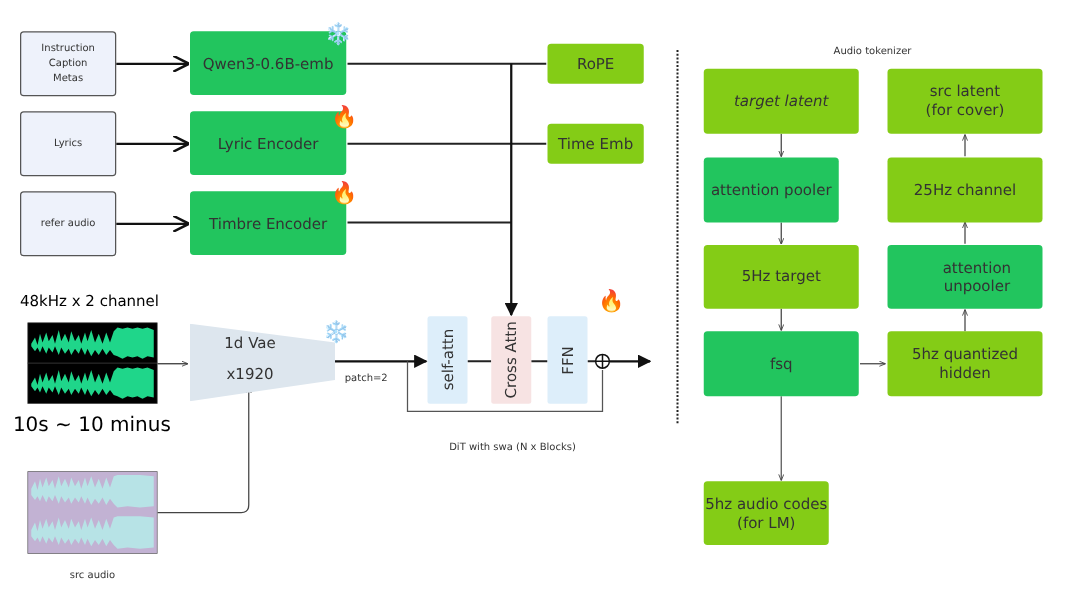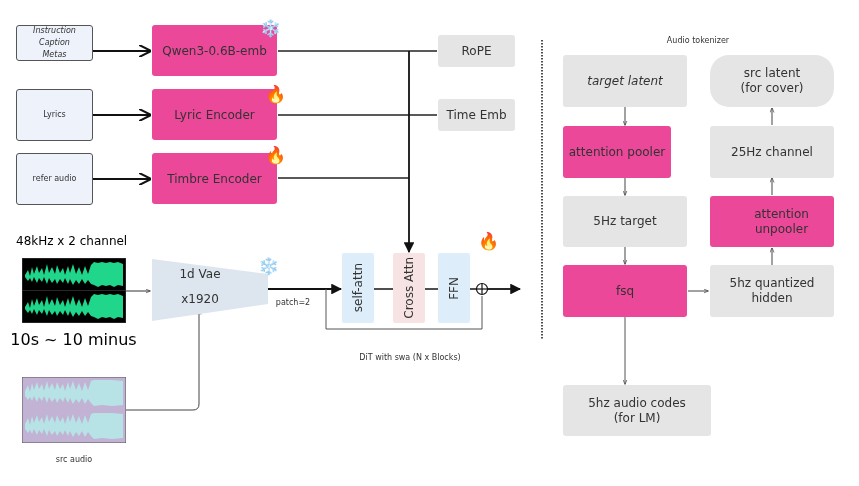--- a/index.html
+++ b/index.html
@@ -1,20 +1,20 @@
 <!DOCTYPE html>
 <html><head>
 <meta charset="utf-8">
 <style>
   html,body{margin:0;padding:0;background:#ffffff;}
   body{width:859px;height:486px;position:relative;overflow:hidden;font-family:"DejaVu Sans","Liberation Sans",sans-serif;color:#333;}
   .abs{position:absolute;box-sizing:border-box;display:flex;align-items:center;justify-content:center;text-align:center;}
   .in-box{background:#eef2fb;border:1.5px solid #555;border-radius:3px;font-size:8px;line-height:12px;color:#333;white-space:pre-line;}
-  .pink{background:#ec4899;border-radius:3px;font-size:12px;color:#333;}
-  .blue{background:#e5e5e5;border-radius:3px;font-size:12px;color:#333;}
+  .pink{background:#22c55e;border-radius:3px;font-size:12px;color:#333;}
+  .blue{background:#84cc16;border-radius:3px;font-size:12px;color:#333;}
   .label{font-size:12px;color:#000000;white-space:nowrap;}
   .small{font-size:8px;color:#333;white-space:nowrap;}
   .emoji{font-size:17px;line-height:1;}
   .vert{writing-mode:vertical-rl;transform:rotate(180deg);font-size:12px;}
   .ml{white-space:pre-line;line-height:15px;}
   svg.lines{position:absolute;left:0;top:0;}
   .wave{position:absolute;box-sizing:border-box;}
 </style>
 </head>
 <body>
@@ -62,21 +62,21 @@
   <line x1="625" y1="107" x2="625" y2="125" stroke="#444" stroke-width="1" marker-end="url(#ahs)"></line>
   <line x1="625" y1="178" x2="625" y2="195" stroke="#444" stroke-width="1" marker-end="url(#ahs)"></line>
   <line x1="625" y1="247" x2="625" y2="264" stroke="#444" stroke-width="1" marker-end="url(#ahs)"></line>
   <line x1="625" y1="317" x2="625" y2="384" stroke="#555" stroke-width="1" marker-end="url(#ahs)"></line>
   <line x1="688" y1="291" x2="708" y2="291" stroke="#444" stroke-width="1" marker-end="url(#ahs)"></line>
   <line x1="772" y1="265" x2="772" y2="248" stroke="#444" stroke-width="1" marker-end="url(#ahs)"></line>
   <line x1="772" y1="195" x2="772" y2="178" stroke="#444" stroke-width="1" marker-end="url(#ahs)"></line>
   <line x1="772" y1="125" x2="772" y2="108" stroke="#444" stroke-width="1" marker-end="url(#ahs)"></line>
 </svg>
 
-<div class="abs in-box" style="left:16px;top:25px;width:77px;height:36px;font-style:italic;" data-name="input-instruction-caption-metas">Instruction
+<div class="abs in-box" style="left:16px;top:25px;width:77px;height:52px;" data-name="input-instruction-caption-metas">Instruction
 Caption
 Metas</div>
 <div class="abs in-box" style="left:16px;top:89px;width:77px;height:52px;" data-name="input-lyrics">Lyrics</div>
 <div class="abs in-box" style="left:16px;top:153px;width:77px;height:52px;" data-name="input-refer-audio">refer audio</div>
 
 <div class="abs pink" style="left:152px;top:25px;width:125px;height:51px;" data-name="encoder-qwen3-emb">
     <span data-name="encoder-label">Qwen3-0.6B-emb</span>
   </div>
 <div class="abs pink" style="left:152px;top:89px;width:125px;height:51px;" data-name="encoder-lyric">
     <span data-name="encoder-label">Lyric Encoder</span>
@@ -129,24 +129,24 @@
 <span class="abs emoji" style="left:478px;top:230px;width:22px;height:22px;" data-name="fire-icon">🔥</span>
 <div class="abs small" style="left:340px;top:350px;width:140px;height:14px;" data-name="dit-caption">DiT with swa (N x Blocks)</div>
 
 <div class="abs small" style="left:650px;top:34px;width:96px;height:12px;" data-name="tokenizer-title">Audio tokenizer</div>
 
 <div class="abs blue ml" style="left:563px;top:55px;width:124px;height:52px;font-style:italic;" data-name="target-latent-box">target latent</div>
 <div class="abs pink ml" style="left:563px;top:126px;width:108px;height:52px;text-align:right;" data-name="attention-pooler-box">attention pooler</div>
 <div class="abs blue ml" style="left:563px;top:196px;width:124px;height:51px;" data-name="5hz-hidden-box">5Hz target</div>
 <div class="abs pink ml" style="left:563px;top:265px;width:124px;height:52px;" data-name="fsq-box">fsq</div>
 
-<div class="abs blue ml" style="left:710px;top:55px;width:124px;height:52px;border-radius:19px;" data-name="src-latent-box">src latent
+<div class="abs blue ml" style="left:710px;top:55px;width:124px;height:52px;" data-name="src-latent-box">src latent
 (for cover)</div>
 <div class="abs blue ml" style="left:710px;top:126px;width:124px;height:52px;" data-name="25hz-latent-box">25Hz channel</div>
 <div class="abs pink ml" style="left:710px;top:196px;width:124px;height:51px;padding-left:19px;" data-name="attention-unpooler-box">attention unpooler</div>
 <div class="abs blue ml" style="left:710px;top:265px;width:124px;height:52px;" data-name="5hz-quantized-hidden-box">5hz quantized
 hidden</div>
 
-<div class="abs blue ml" style="left:563px;top:385px;width:148px;height:51px;" data-name="5hz-audio-codes-box">5hz audio codes
+<div class="abs blue ml" style="left:563px;top:385px;width:100px;height:51px;" data-name="5hz-audio-codes-box">5hz audio codes
 (for LM)</div>
 
 <style>
 </style>
 
 </body></html>

